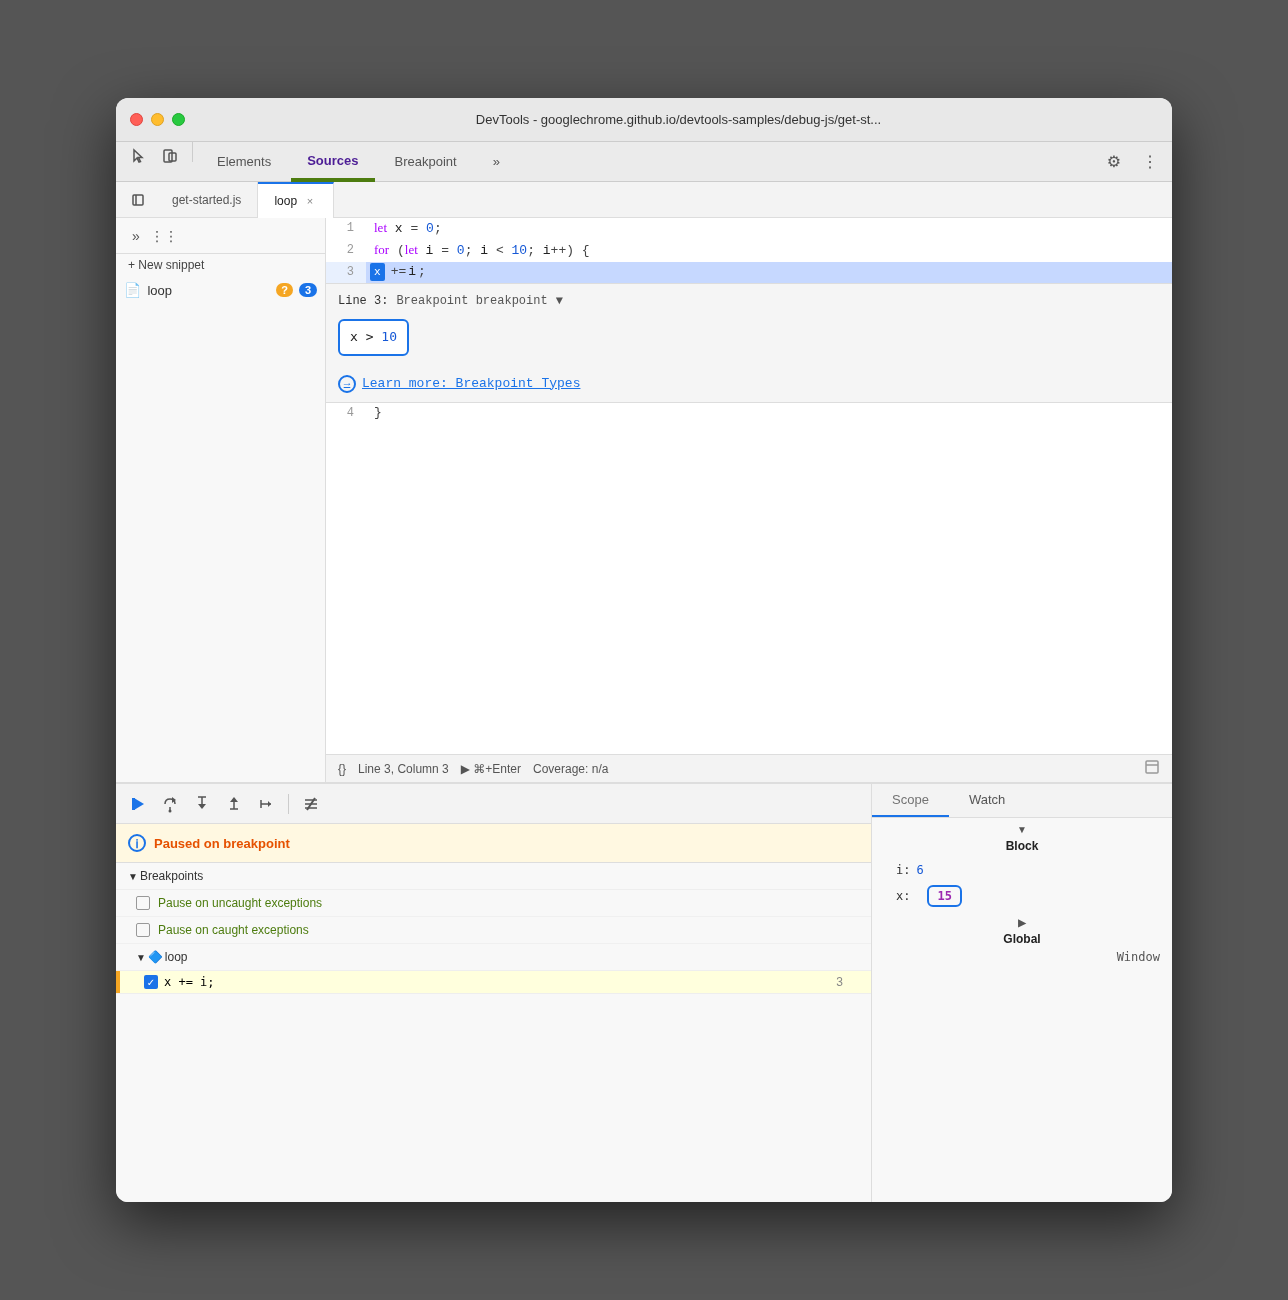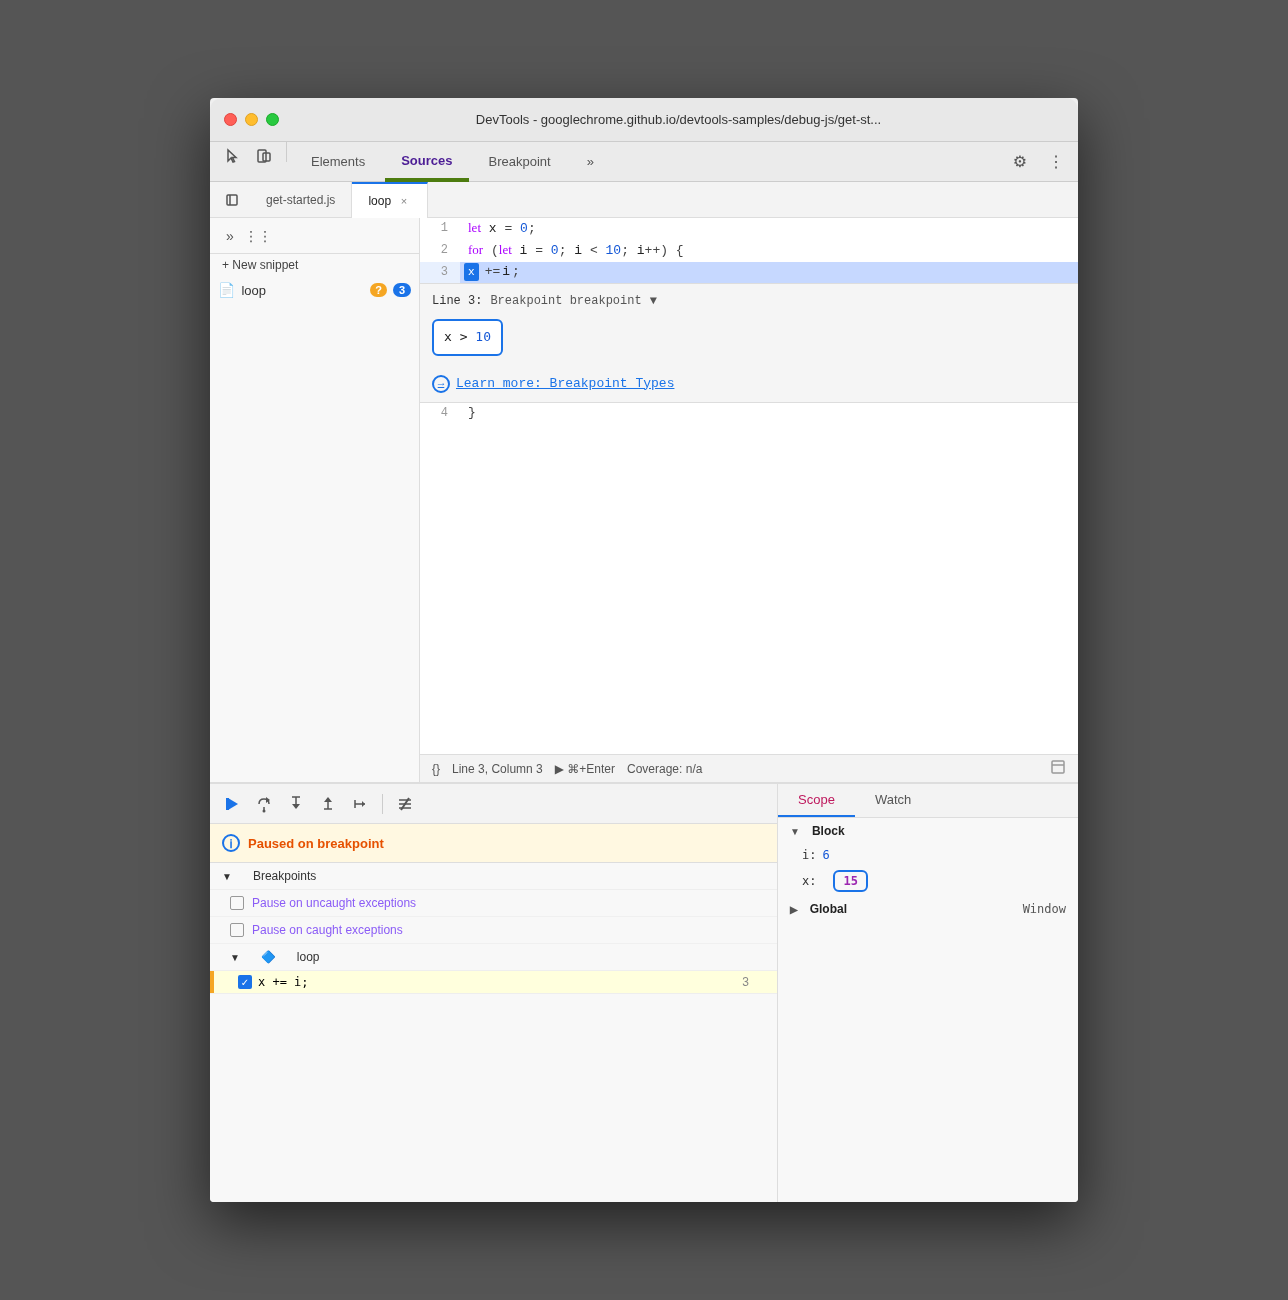--- a/index.html
+++ b/index.html
@@ -5,22 +5,22 @@
     * { box-sizing: border-box; margin: 0; padding: 0; }
     body {
       background: #555;
       display: flex;
       justify-content: center;
       align-items: center;
       min-height: 100vh;
       font-family: -apple-system, BlinkMacSystemFont, 'Segoe UI', sans-serif;
     }
     .window {
-      width: 868px;
-      border-radius: 4px;
+      width: 1056px;
+      border-radius: 12px;
       overflow: hidden;
       box-shadow: 0 20px 60px rgba(0,0,0,0.6);
       background: #f0f0f0;
     }
     
     .titlebar {
       background: #e8e8e8;
       height: 44px;
       display: flex;
       align-items: center;
@@ -358,28 +358,28 @@
     }
     .debug-section-header {
       display: flex;
       align-items: center;
       padding: 6px 12px;
       font-size: 12px;
       color: #333;
       font-weight: 500;
       cursor: pointer;
       border-bottom: 1px solid #eee;
-      gap: 21px;
+      gap: 2px;
     }
     .debug-checkbox-row {
       display: flex;
       align-items: flex-end;
       padding: 6px 20px;
       font-size: 12px;
-      color: #8b5cf6;
+      color: #4d7c0f;
       gap: 8px;
       border-bottom: 1px solid #f0f0f0;
     }
     .debug-checkbox {
       width: 14px;
       height: 14px;
       border: 1px solid #999;
       border-radius: 2px;
       flex-shrink: 0;
     }
@@ -433,35 +433,36 @@
       background: #f3f3f3;
     }
     .scope-tab {
       padding: 8px 20px;
       font-size: 13px;
       color: #555;
       cursor: pointer;
       border-bottom: 2px solid transparent;
     }
     .scope-tab.active {
-      color: #be185d;
+      color: #737373;
       border-bottom: 2px solid #1a73e8;
     }
     .scope-section {
       padding: 0;
     }
     .scope-header {
       display: flex;
       align-items: center;
       padding: 6px 12px;
       font-size: 12px;
       font-weight: 600;
       color: #222;
       cursor: pointer;
-      gap: 12px;
+      gap: 4px;
+      flex-direction: column;
     }
     .scope-row {
       display: flex;
       align-items: center;
       padding: 4px 24px;
       font-size: 12px;
       gap: 6px;
       font-family: 'Menlo', 'Monaco', monospace;
     }
     .scope-key { color: #333; }

